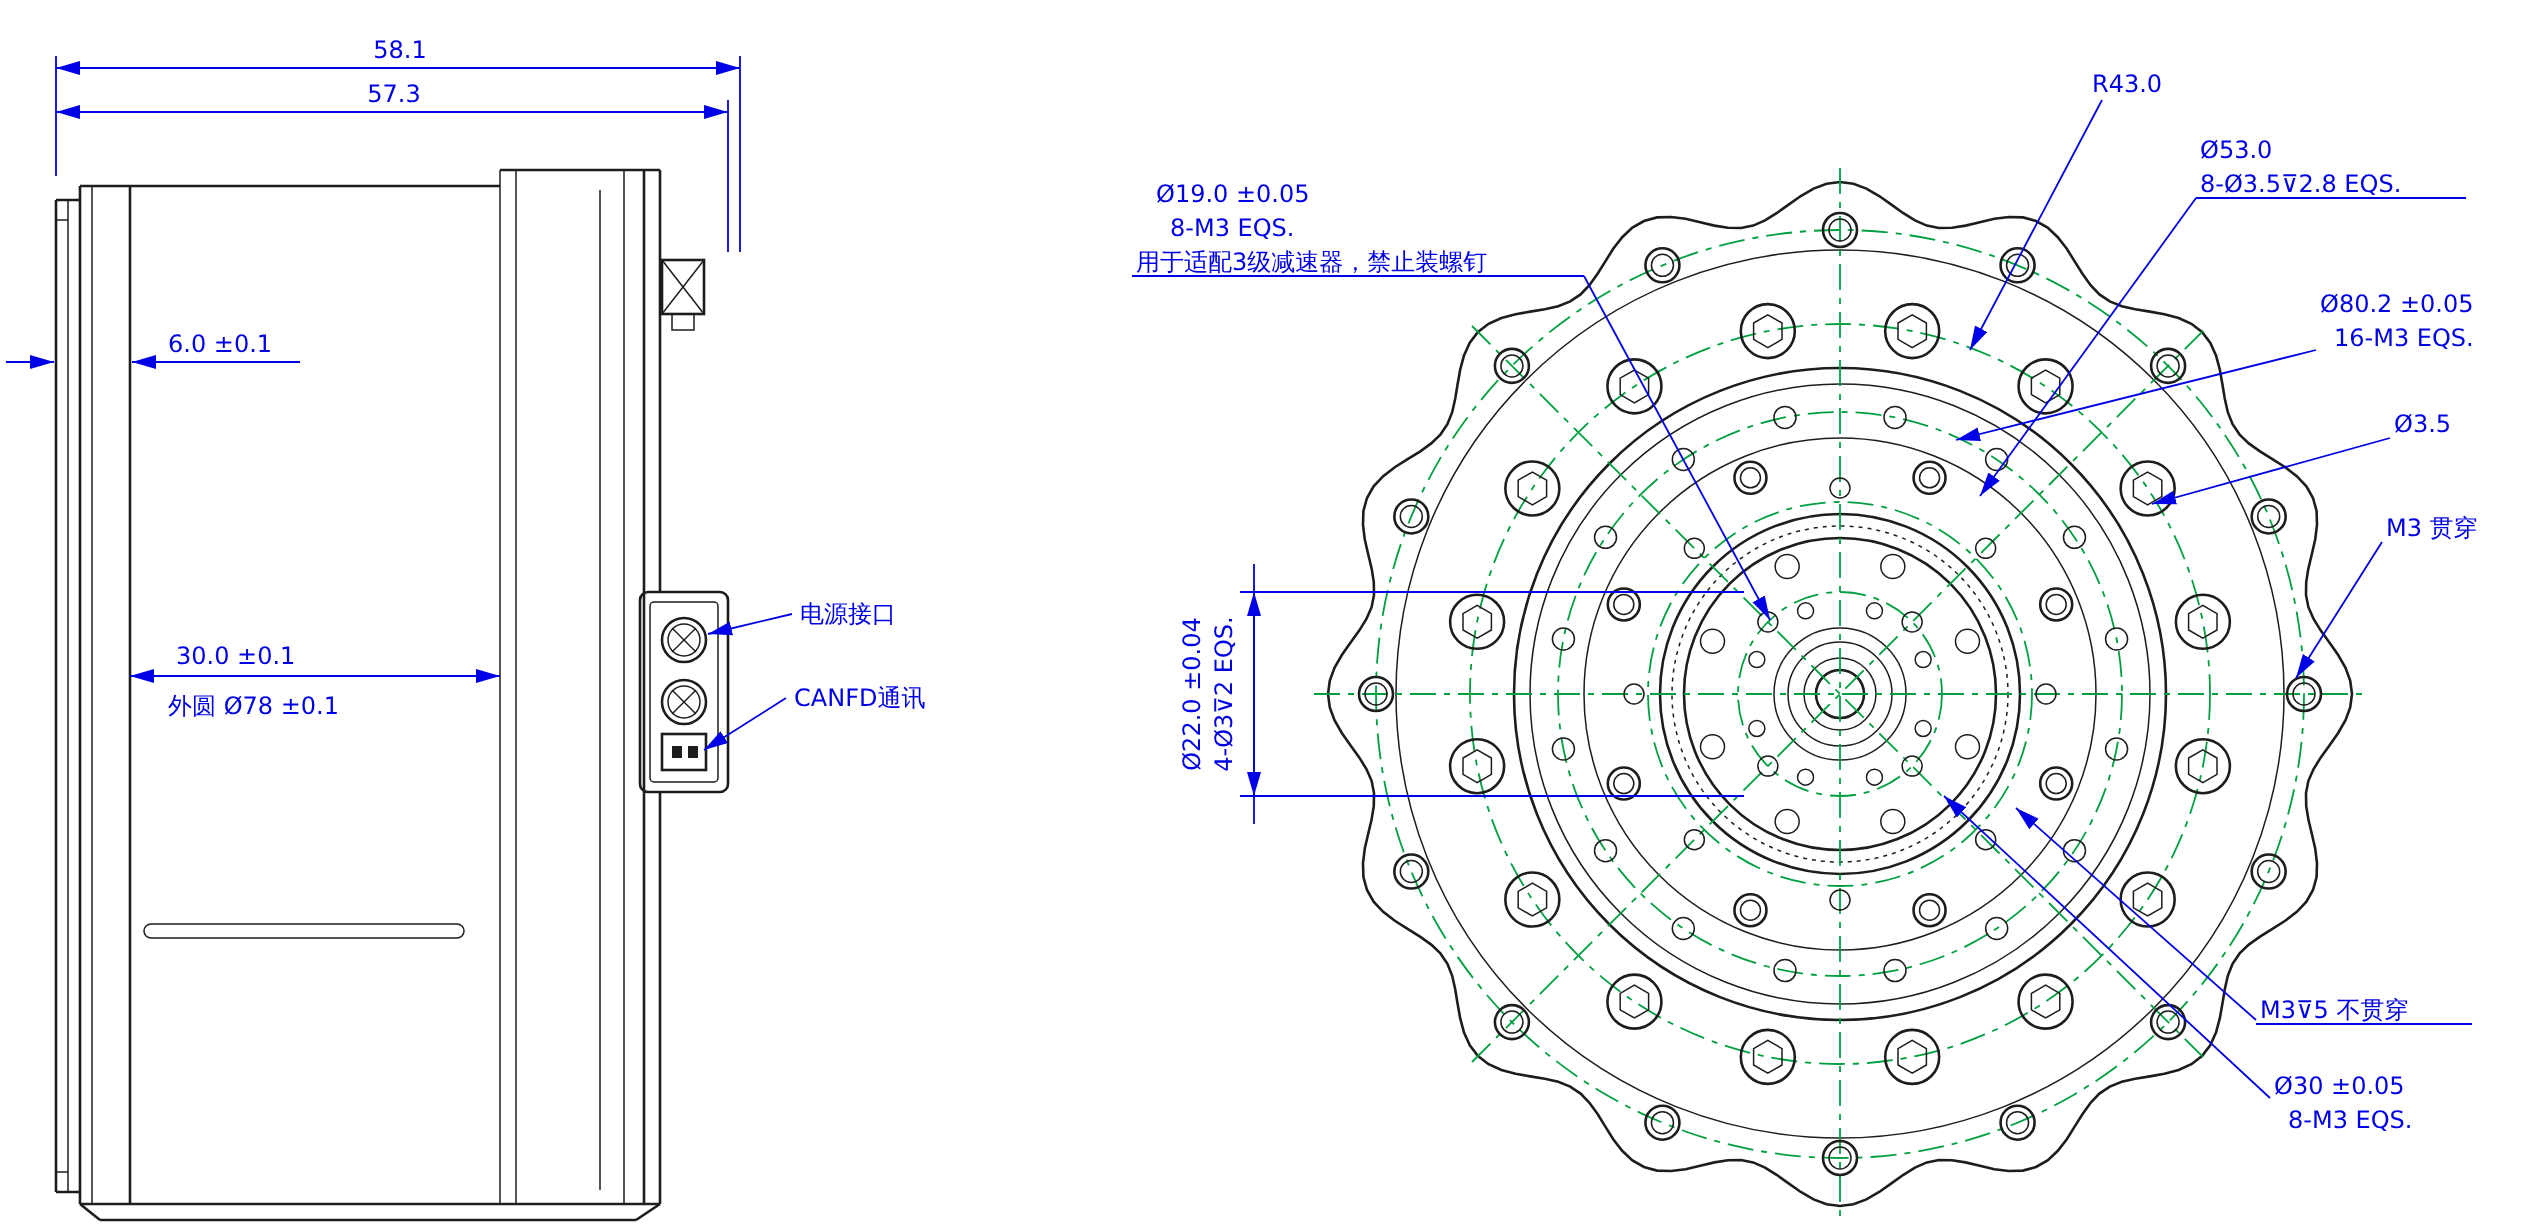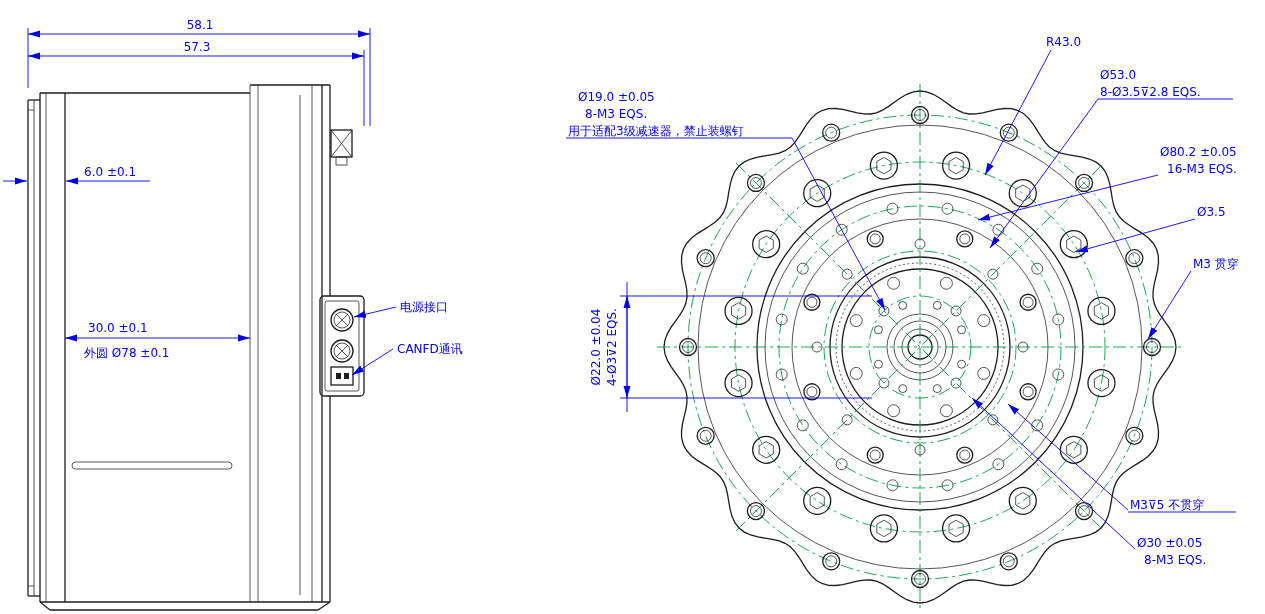--- a/index.html
+++ b/index.html
@@ -1,16 +1,16 @@
 <!DOCTYPE html>
 <html style="--dim: #0000e6; --center: #00a040; --line: #1d1d1d;"><head>
 <meta charset="utf-8">
 <style>
   html,body{margin:0;padding:0;background:#ffffff;}
-  .canvas{width:1265px;height:614px;position:relative;background:#fff;overflow:hidden;}
+  .canvas{width:1265px;height:614px;position:relative;background:#fff;overflow:hidden;border-radius:31px;}
   svg{display:block;}
   .ln{stroke:var(--line,#1d1d1d);fill:none;}
   .md{stroke-width:1.3;}
   .th{stroke-width:0.75;}
   .fillb{fill:var(--line,#1d1d1d);stroke:none;}
   .cl{stroke:var(--center,#00a040);fill:none;stroke-width:0.9;stroke-dasharray:13 4 3 4;}
   .dl{stroke:var(--dim,#0000e6);stroke-width:0.9;fill:none;}
   .dt{fill:var(--dim,#0000e6);font-family:"DejaVu Sans",sans-serif;font-size:12px;}
   .arrow-head{fill:var(--dim,#0000e6);}
 </style>

